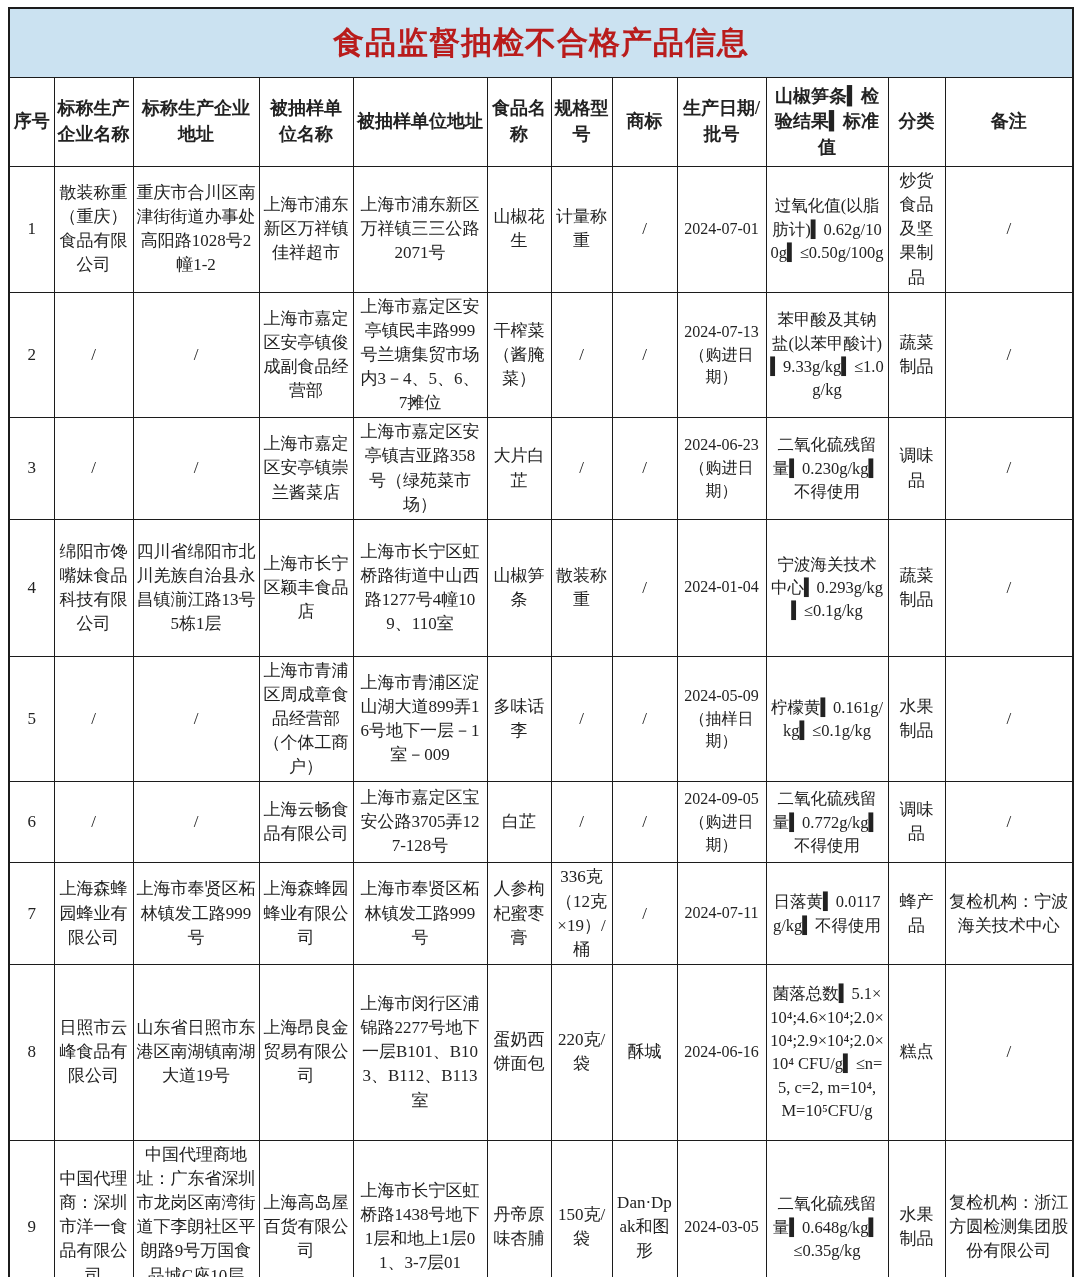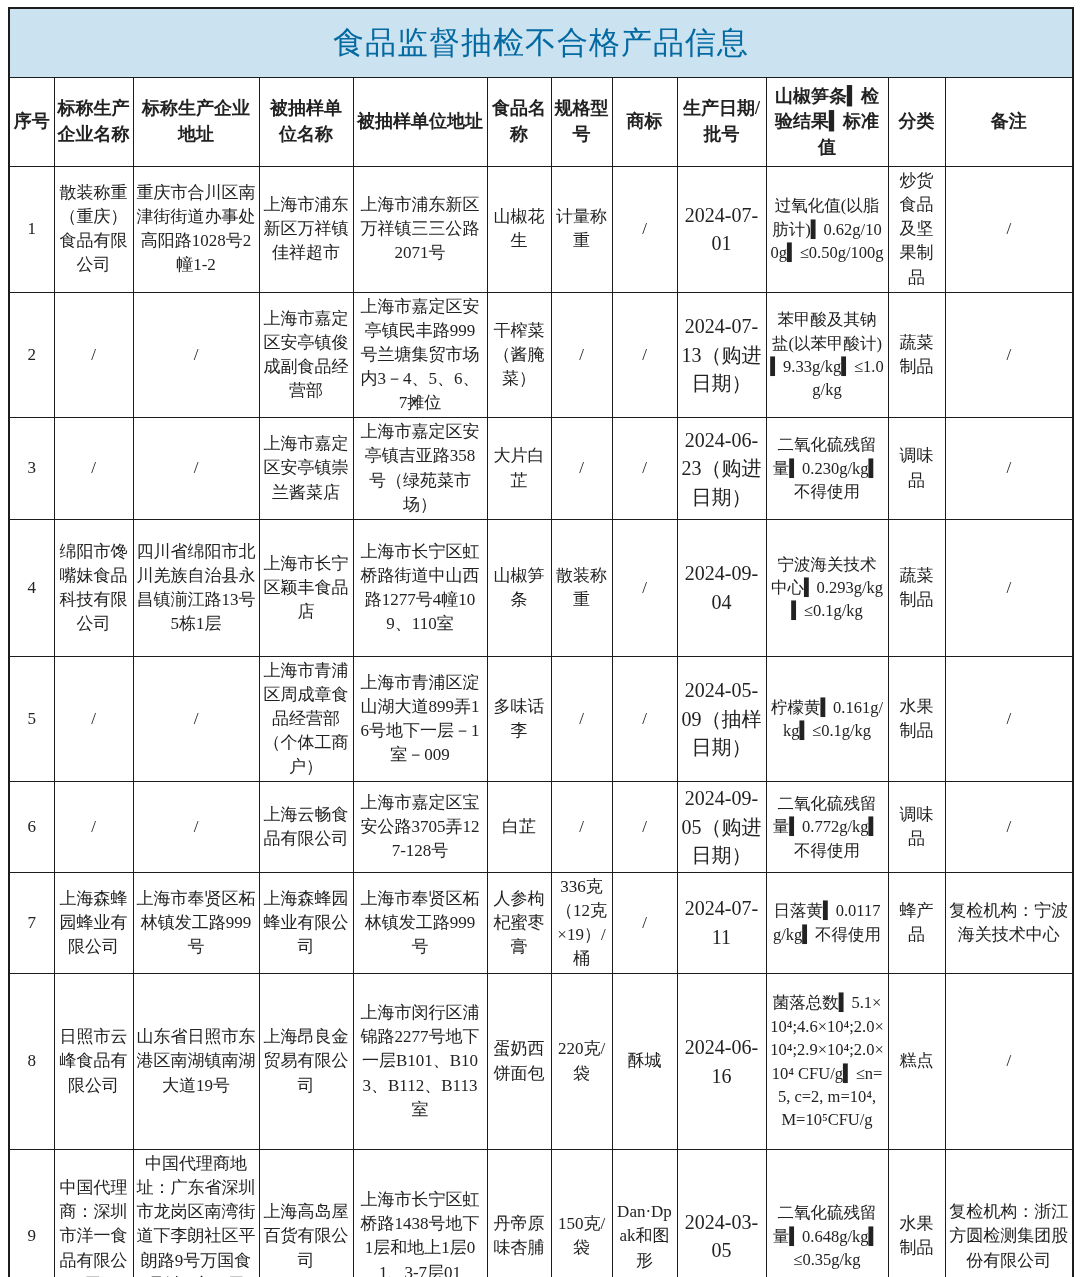--- a/index.html
+++ b/index.html
@@ -34,34 +34,34 @@
   col:nth-child(6){width:64px;}
   col:nth-child(7){width:61px;}
   col:nth-child(8){width:65px;}
   col:nth-child(9){width:89px;}
   col:nth-child(10){width:122px;}
   col:nth-child(11){width:57px;}
   col:nth-child(12){width:128px;}
 
   .title-cell{
     background:#cbe2f1;
-    color:#0369a1;
+    color:#b91c1c;
     font-size:31px;
-    font-weight:normal;
+    font-weight:bold;
     height:64px;
     letter-spacing:1px;
     word-break:keep-all;
   }
   thead th.col-header{
     font-weight:bold;
     font-size:18px;
     height:84px;
     background:#ffffff;
   }
-  tbody td:nth-child(9){font-size:20px;}
+  tbody td:nth-child(9){font-size:16px;}
   tbody td:nth-child(10){font-size:16.5px;margin-top:12px;}
   
   tbody tr:nth-child(1){height:104px;}
   tbody tr:nth-child(2){height:125px;}
   tbody tr:nth-child(3){height:100px;}
   tbody tr:nth-child(4){height:137px;}
   tbody tr:nth-child(5){height:123px;}
   tbody tr:nth-child(6){height:81px;}
   tbody tr:nth-child(7){height:101px;}
   tbody tr:nth-child(8){height:176px;}
@@ -150,21 +150,21 @@
         </tr>
         <tr>
           <td>4</td>
           <td>绵阳市馋嘴妹食品科技有限公司</td>
           <td>四川省绵阳市北川羌族自治县永昌镇湔江路13号5栋1层</td>
           <td>上海市长宁区颖丰食品店</td>
           <td>上海市长宁区虹桥路街道中山西路1277号4幢109、110室</td>
           <td>山椒笋条</td>
           <td>散装称重</td>
           <td>/</td>
-          <td>2024-09-04</td>
+          <td>2024-01-04</td>
           <td>宁波海关技术中心▍0.293g/kg▍≤0.1g/kg</td>
           <td>蔬菜制品</td>
           <td>/</td>
         </tr>
         <tr>
           <td>5</td>
           <td>/</td>
           <td>/</td>
           <td>上海市青浦区周成章食品经营部（个体工商户）</td>
           <td>上海市青浦区淀山湖大道899弄16号地下一层－1室－009</td>

